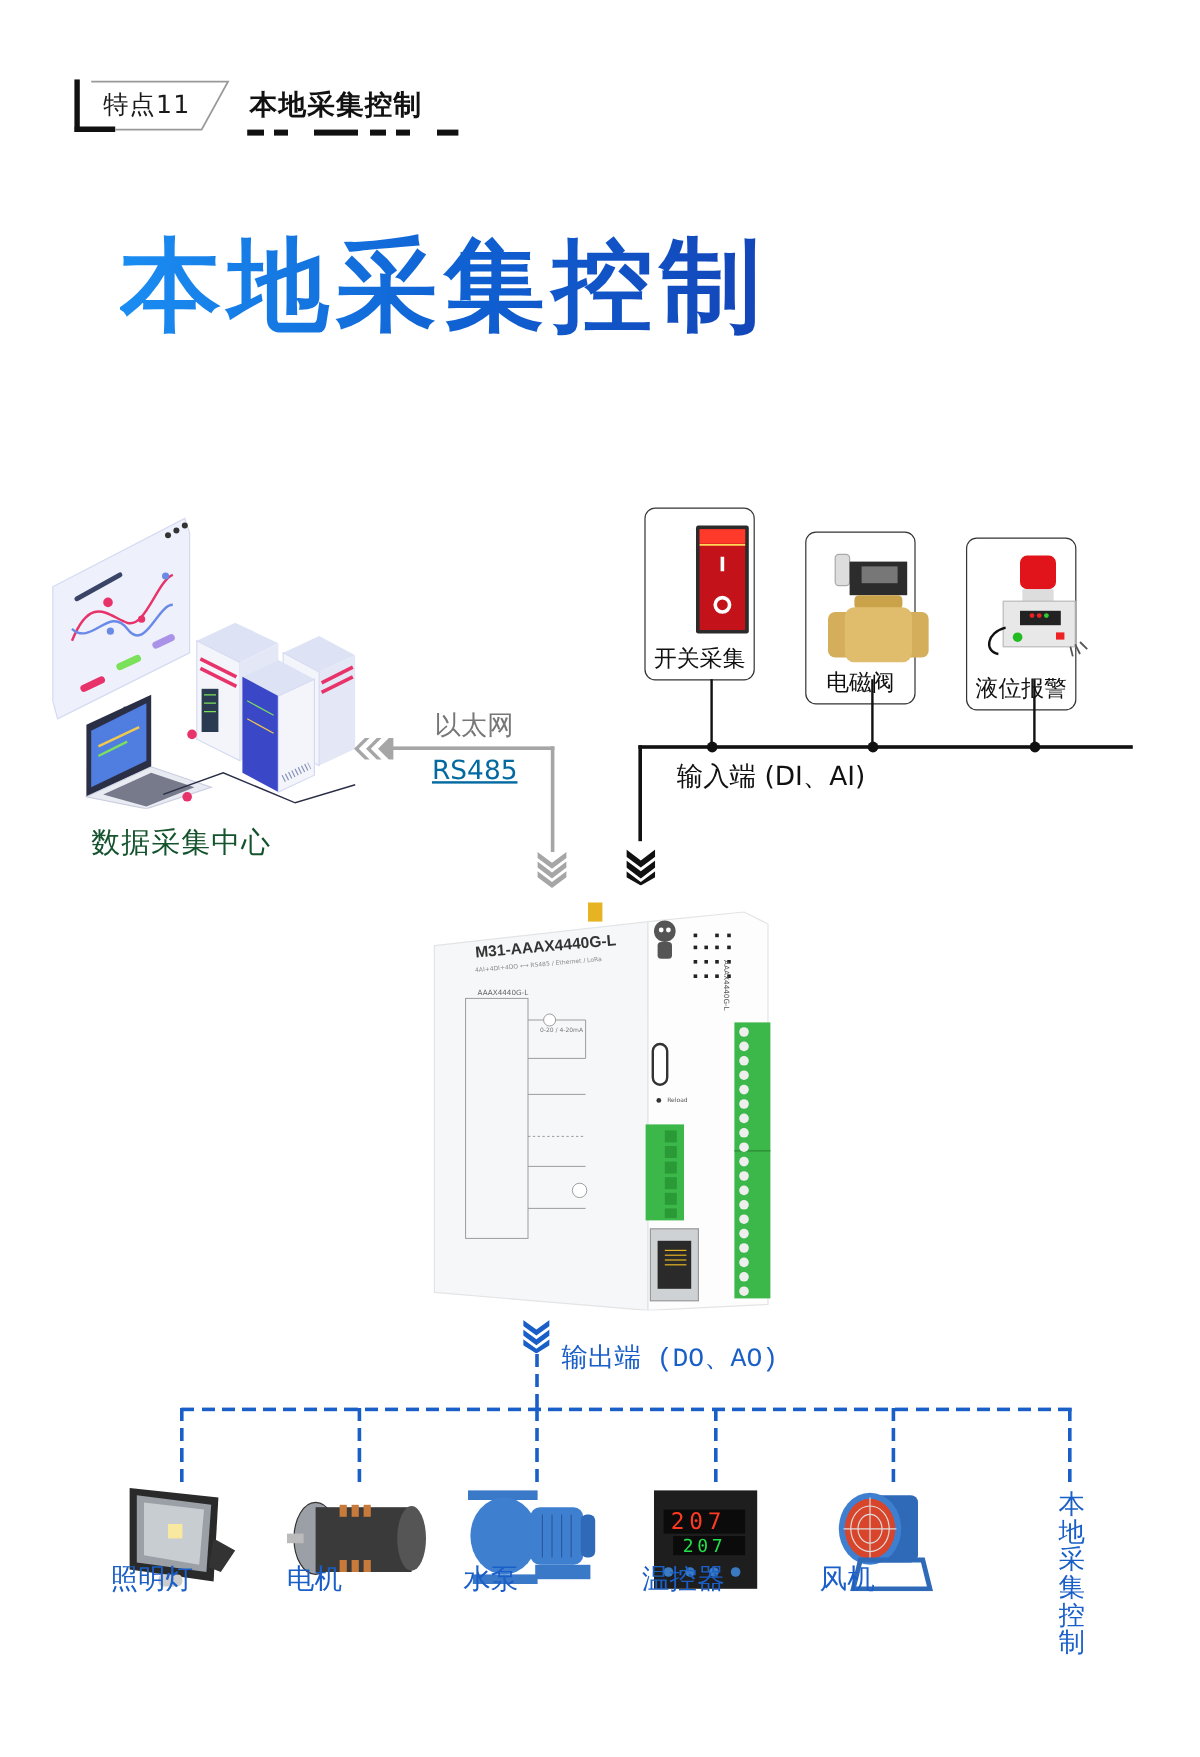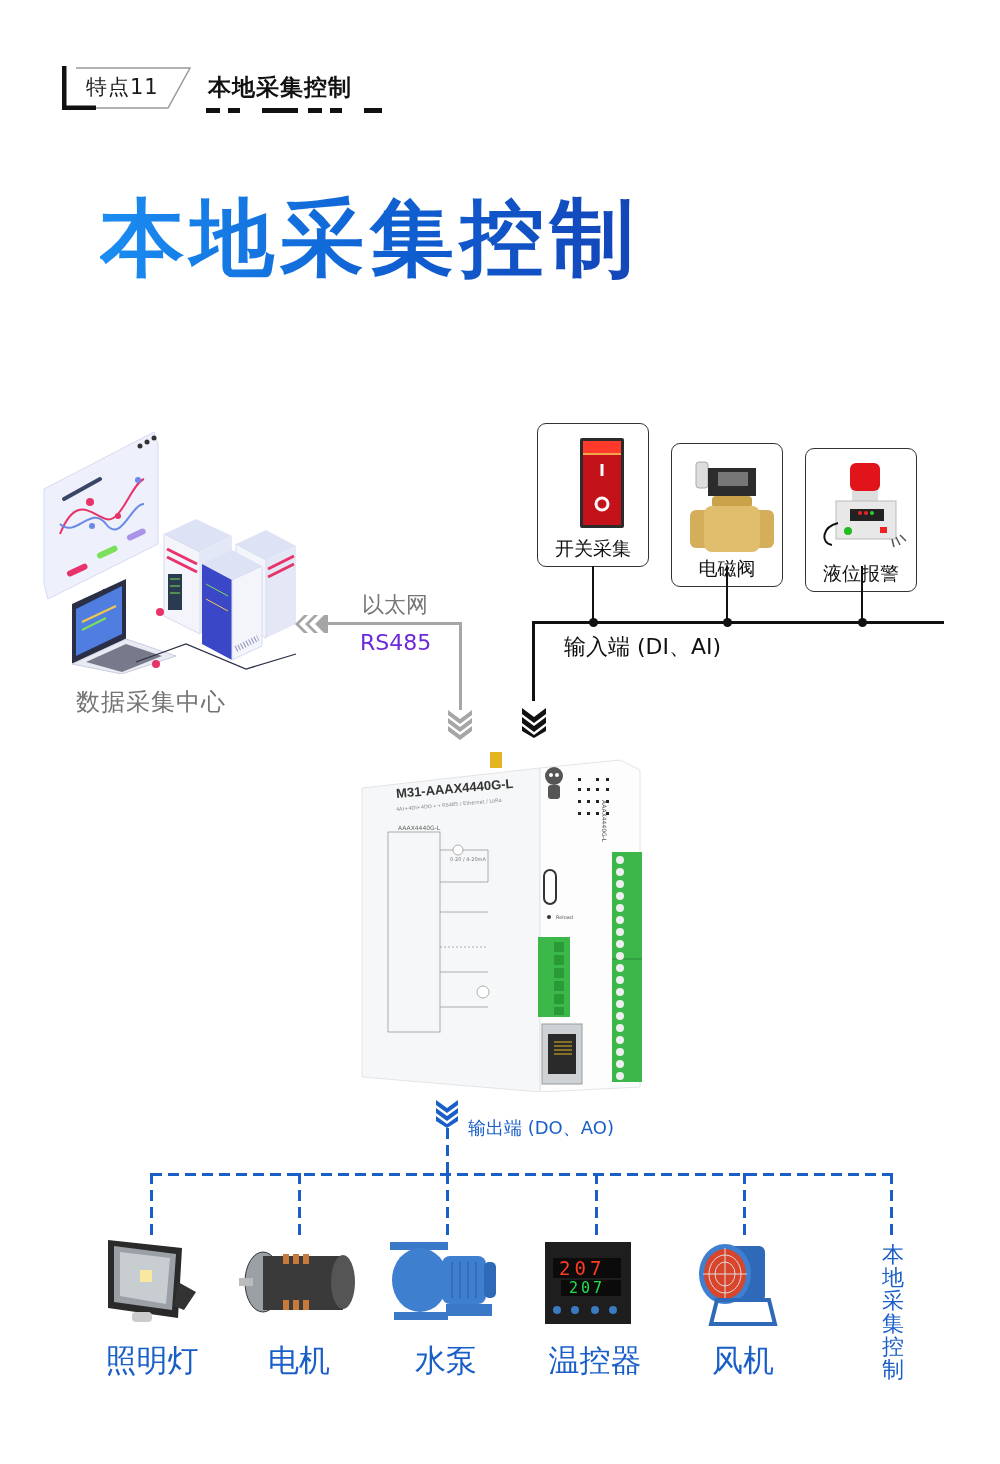--- a/index.html
+++ b/index.html
@@ -13,46 +13,46 @@
   .tag-title { left: 208px; top: 72px; font-size: 23px; color: #111; font-weight: bold; letter-spacing: 1px; }
   .tag-dash { left: 206px; top: 108px; width: 176px; height: 5px;
      background: repeating-linear-gradient(90deg, #111 0 14px, transparent 14px 22px, #111 22px 34px, transparent 34px 56px, #111 56px 92px, transparent 92px 102px); }
 
   
   .hero { left: 100px; top: 188px; font-size: 84px; font-weight: bold; letter-spacing: 6px;
      background: linear-gradient(90deg, #1a8df2 0%, #0f5fd1 55%, #1345b8 100%);
      -webkit-background-clip: text; background-clip: text; color: transparent; line-height: 1.2; }
 
   
-  .dev-card { width: 112px; height: 144px; border: 1.5px solid #333; border-radius: 9px; background: #fff; }
+  .dev-card { width: 92px; height: 144px; border: 1.5px solid #333; border-radius: 9px; background: #fff; }
   .dev-card .pic { position: absolute; left: 10px; top: 8px; width: 92px; height: 100px; }
   .dev-card .label { position: absolute; left: 0; right: 0; top: 112px; text-align: center; font-size: 19px; color: #111; }
   .input-bus { left: 532px; top: 621px; width: 412px; height: 3px; background: #111; }
   .input-vert { left: 532px; top: 621px; width: 3px; height: 80px; background: #111; }
   .drop { width: 2px; height: 57px; background: #111; top: 566px; }
   .dot { width: 9px; height: 9px; border-radius: 50%; background: #111; top: 618px; }
   .input-label { left: 564px; top: 632px; font-size: 22px; color: #111; }
   .chev-black { left: 522px; top: 706px; }
 
   
-  .dc-label { left: 76px; top: 686px; font-size: 24px; color: #737373; letter-spacing: 1px; }
+  .dc-label { left: 76px; top: 686px; font-size: 24px; color: #14532d; letter-spacing: 1px; }
   .net-label1 { left: 362px; top: 590px; font-size: 22px; color: #777; }
-  .net-label2 { left: 360px; top: 630px; font-size: 22px; color: #6d28d9; }
+  .net-label2 { left: 360px; top: 630px; font-size: 22px; color: #0369a1; text-decoration: underline; }
   .gray-h { left: 326px; top: 622px; width: 136px; height: 3px; background: #a6a6a6; }
   .gray-v { left: 459px; top: 622px; width: 3px; height: 88px; background: #a6a6a6; }
 
   
   .module { left: 358px; top: 752px; width: 290px; height: 340px; }
 
   
-  .out-label { left: 468px; top: 1116px; font-size: 18px; color: #1a5fc8; }
+  .out-label { left: 468px; top: 1116px; font-size: 22px; color: #1a5fc8; font-family: Liberation Mono, monospace; }
   .blue-dash-h { left: 151px; top: 1173px; width: 742px; height: 3px;
      background: repeating-linear-gradient(90deg, #1a5fc8 0 11px, transparent 11px 17px); }
   .blue-dash-v { width: 3px; background: repeating-linear-gradient(180deg, #1a5fc8 0 11px, transparent 11px 17px); }
-  .out-item-label { font-size: 31px; color: #1a5fc8; text-align: center; width: 120px; top: 1340px; }
+  .out-item-label { font-size: 23px; color: #1a5fc8; text-align: left; width: 120px; top: 1300px; }
   .out-pic { top: 1236px; width: 120px; height: 90px; }
   .vert-label { left: 880px; top: 1243px; width: 26px; font-size: 22px; color: #1a5fc8; line-height: 23px; text-align: center; }
 </style>
 </head>
 <body>
 
 <svg class="abs tag-box" viewBox="0 0 130 44" width="130" height="44">
   <polyline points="2,44 2,0" stroke="#111" stroke-width="5" fill="none"></polyline>
   <polyline points="0,42 34,42" stroke="#111" stroke-width="5" fill="none"></polyline>
   <polyline points="14,2 128,2 106,42 34,42" stroke="#999" stroke-width="1.5" fill="none"></polyline>

